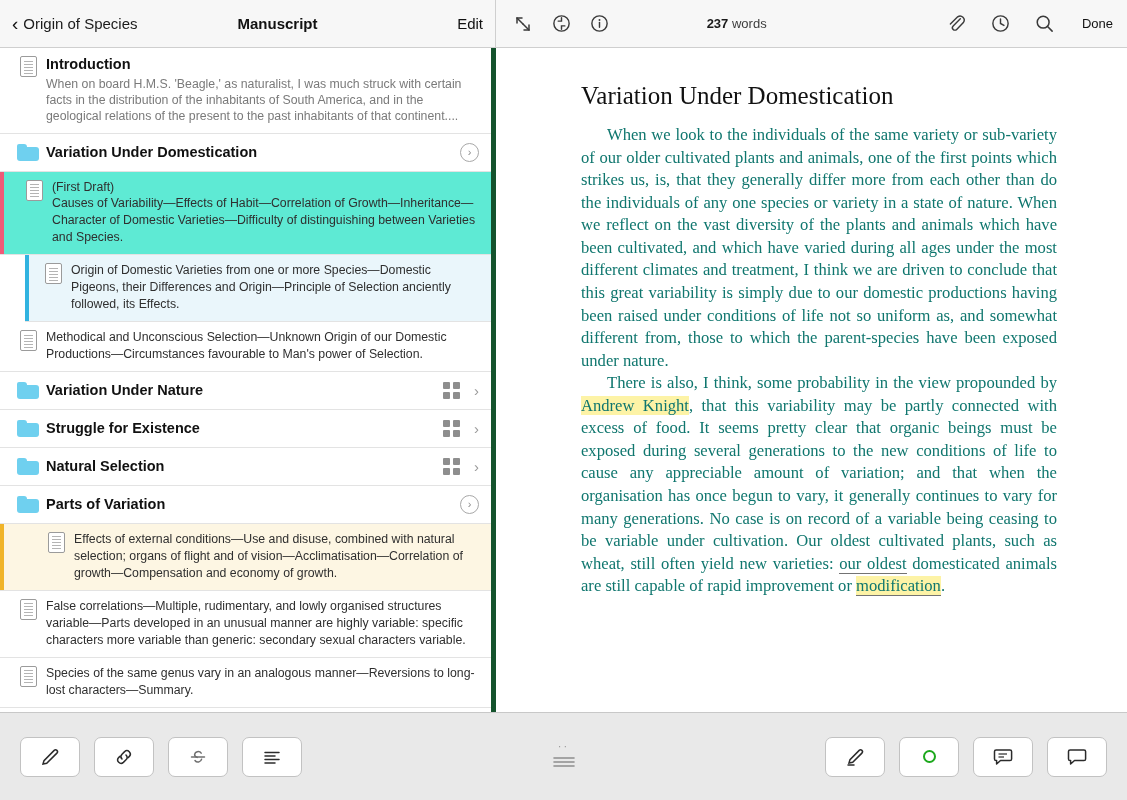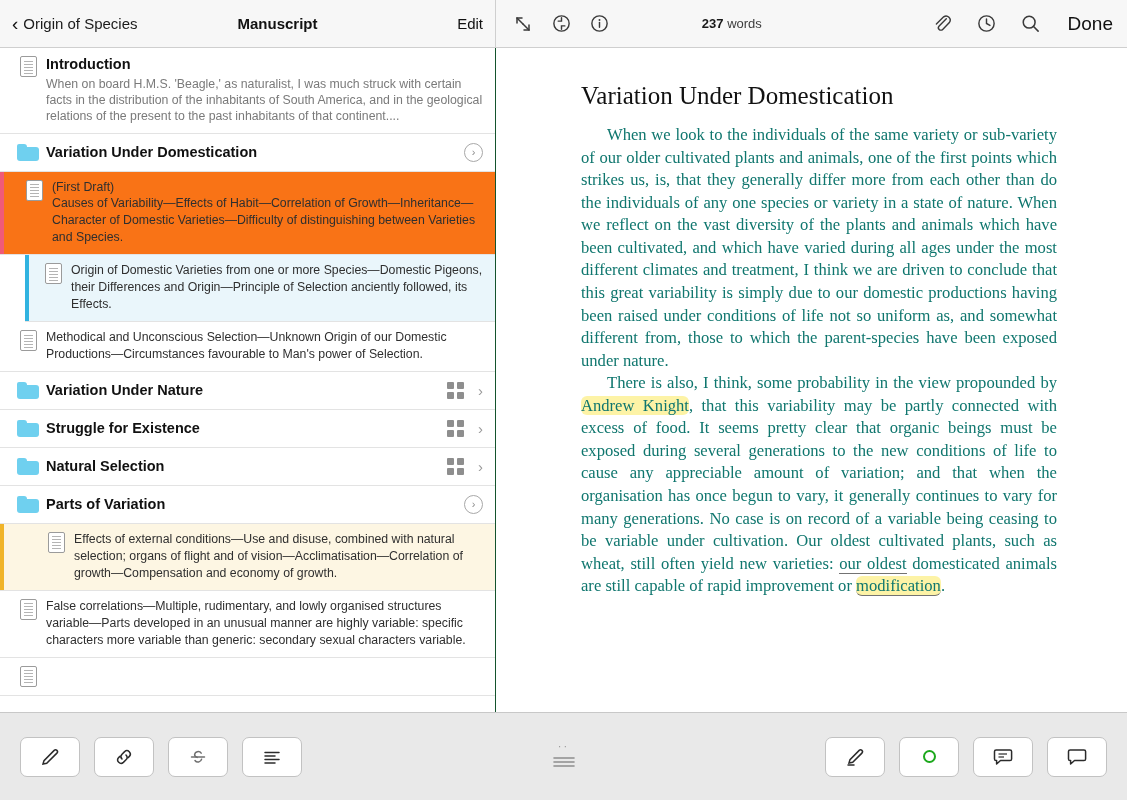--- a/index.html
+++ b/index.html
@@ -62,34 +62,34 @@
     width: 26px; height: 26px;
     display: flex; align-items: center; justify-content: center;
     color: #3a3a3a; cursor: pointer;
   }
   .words {
     margin-left: auto; margin-right: auto;
     font-size: 13px; color: #3d3d3d;
   }
   .words b { font-weight: bold; color: #1a1a1a; }
   .done-btn {
-    font-size: 19px; color: #111; cursor: pointer;
+    font-size: 13px; color: #111; cursor: pointer;
     margin-left: 6px;
   }
   .tb-right { display: flex; align-items: center; gap: 18px; margin-left: auto; }
 
   
   .body {
     flex: 1 1 auto;
     display: flex; flex-direction: row;
     min-height: 0;
   }
   .sidebar {
     width: 496px; flex: 0 0 496px;
-    border-right: 1px solid #14532d;
+    border-right: 5px solid #14532d;
     background: #fff;
     overflow: hidden;
     position: relative;
   }
   .row {
     display: flex; align-items: flex-start;
     padding: 7px 12px 8px 14px;
     border-bottom: 1px solid #e3e3e3;
     position: relative;
     cursor: pointer;
@@ -108,21 +108,21 @@
     line-height: 1.3;
   }
   .row .snippet {
     font-size: 12.3px; color: #7a7a7a;
     line-height: 1.32; margin-top: 2px;
   }
   .row .plain {
     font-size: 12.3px; color: #2f2f2f;
     line-height: 1.38;
   }
-  .row.highlight-pink { background: #f97316; padding-left: 20px; }
+  .row.highlight-pink { background: #5eead4; padding-left: 20px; }
   .row.highlight-blue { background: #eaf6fb; margin-left: 25px; }
   .row.highlight-yellow { background: #fdf6e3; padding-left: 42px; }
   .stripe {
     position: absolute; left: 0; top: 0; bottom: 0; width: 4px;
   }
   .stripe.pink { background: #f05a78; }
   .stripe.blue { background: #31b3e0; }
   .stripe.yellow { background: #f0b429; }
   .row .right-acc {
     flex: 0 0 auto; display: flex; align-items: center; gap: 14px;
@@ -174,21 +174,21 @@
   }
   .doc-title {
     font-family: "Liberation Serif", serif;
     font-size: 25px; color: #111; margin-bottom: 14px;
   }
   .doc-p {
     font-family: "Liberation Serif", serif;
     font-size: 16.6px; line-height: 1.36; color: #0f766e;
     text-align: justify; text-indent: 26px; margin: 0 0 0 0;
   }
-  .hl-yellow { background: #fdf3a6; border-radius: 6px; }
+  .hl-yellow { background: #fdf3a6; }
   .ul { border-bottom: 1px solid #737373; }
 
   
   .bottombar {
     flex: 0 0 88px; height: 88px;
     background: #e9e9e9;
     border-top: 1px solid #c8c8c8;
     display: flex; align-items: center;
     padding: 0 20px;
     position: relative;
@@ -446,20 +446,23 @@
           <div class="plain">False correlations—Multiple, rudimentary, and lowly organised structures variable—Parts developed in an unusual manner are highly variable: specific characters more variable than generic: secondary sexual characters variable.</div>
         </div>
       </div>
 
       <div class="row">
         <div class="icon-wrap">
           <div class="doc-icon">
               <div class="page"></div>
             </div>
         </div>
+        <div class="content">
+          <div class="plain">Species of the same genus vary in an analogous manner—Reversions to long-lost characters—Summary.</div>
+        </div>
       </div>
 
       <div class="row folder">
         
         
         
       </div>
 
       <div class="sidebar-scroll"></div>
     </div>

